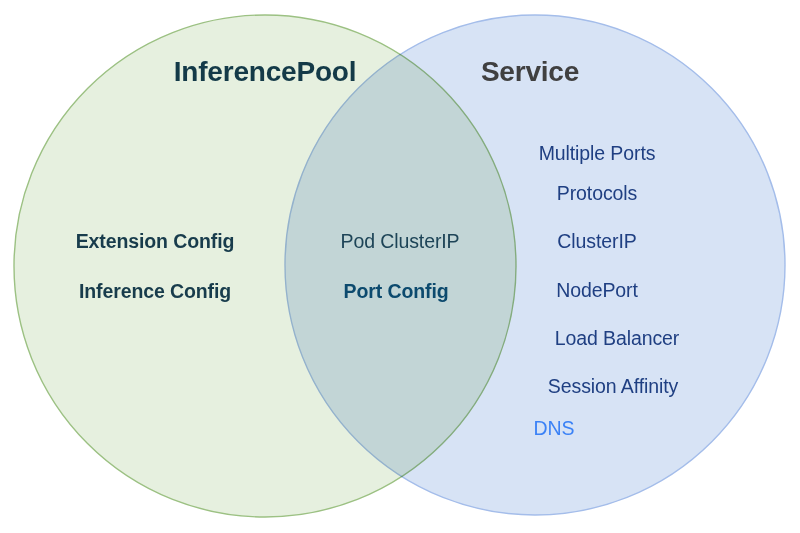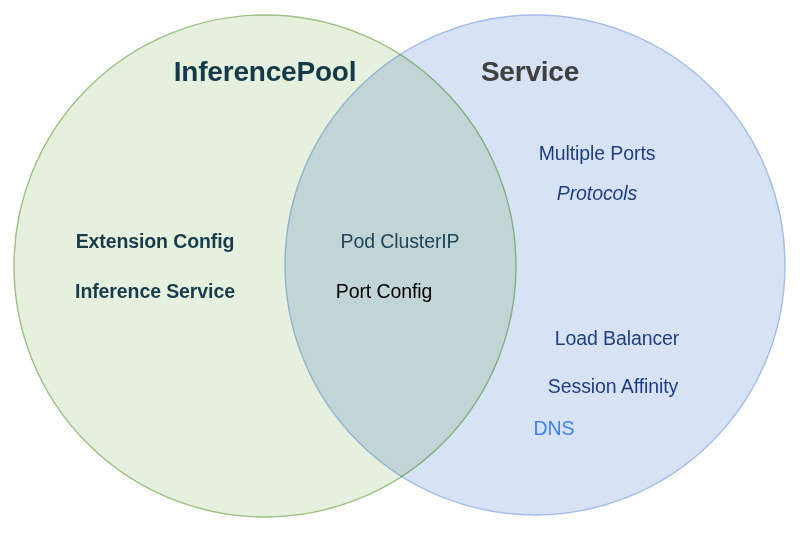--- a/index.html
+++ b/index.html
@@ -61,31 +61,33 @@
       <circle id="circle-right" cx="535" cy="265" r="250" fill="#d3e0f4" fill-opacity="0.9" stroke="#a4bdea" stroke-width="1.4" style="mix-blend-mode: multiply;"></circle>
     </g>
   </svg>
 
   <div class="venn-label title-label title-left" style="left: 265px; top: 72px; color: rgb(20, 58, 72);">InferencePool</div>
 
   <div class="venn-label title-label title-right" style="left: 530px; top: 72px; color: #404040;">Service</div>
 
   <div class="venn-label item-label items-left" style="left: 155px; top: 241px; color: rgb(24, 60, 76);">Extension Config</div>
 
-  <div class="venn-label item-label items-left" style="left: 155px; top: 291px; color: rgb(24, 60, 76);">Inference Service</div>
+  <div class="venn-label item-label items-left" style="left: 155px; top: 291px; color: rgb(24, 60, 76);">Inference Config</div>
 
   <div class="venn-label item-label items-center" style="left: 400px; top: 241px; color: rgb(29, 68, 87);">Pod ClusterIP</div>
 
-  <div class="venn-label item-label items-center" style="left: 384px; top: 291px; color: #000000;">Port Config</div>
+  <div class="venn-label item-label items-center" style="left: 396px; top: 291px; color: #0c4a6e; font-weight: bold;">Port Config</div>
 
   <div class="venn-label item-label items-right" style="left: 597px; top: 145px; color: rgb(31, 63, 130); margin-top: 8px;">Multiple Ports</div>
 
-  <div class="venn-label item-label items-right" style="left: 597px; top: 193px; color: rgb(31, 63, 130); font-style: italic;">Protocols</div>
+  <div class="venn-label item-label items-right" style="left: 597px; top: 193px; color: rgb(31, 63, 130);">Protocols</div>
 
+  <div class="venn-label item-label items-right" style="left: 597px; top: 241px; color: rgb(31, 63, 130);">ClusterIP</div>
 
+  <div class="venn-label item-label items-right" style="left: 597px; top: 290px; color: rgb(31, 63, 130);">NodePort</div>
 
   <div class="venn-label item-label items-right" style="left: 613px; top: 386px; color: rgb(31, 63, 130);">Session Affinity</div>
 
   <div class="venn-label item-label items-right" style="left: 617px; top: 338px; color: rgb(31, 63, 130);">Load Balancer</div>
 
   <div class="venn-label item-label items-right" style="left: 554px; top: 428px; color: #3b82f6;">DNS</div>
 
 </div>
 
 </body></html>

